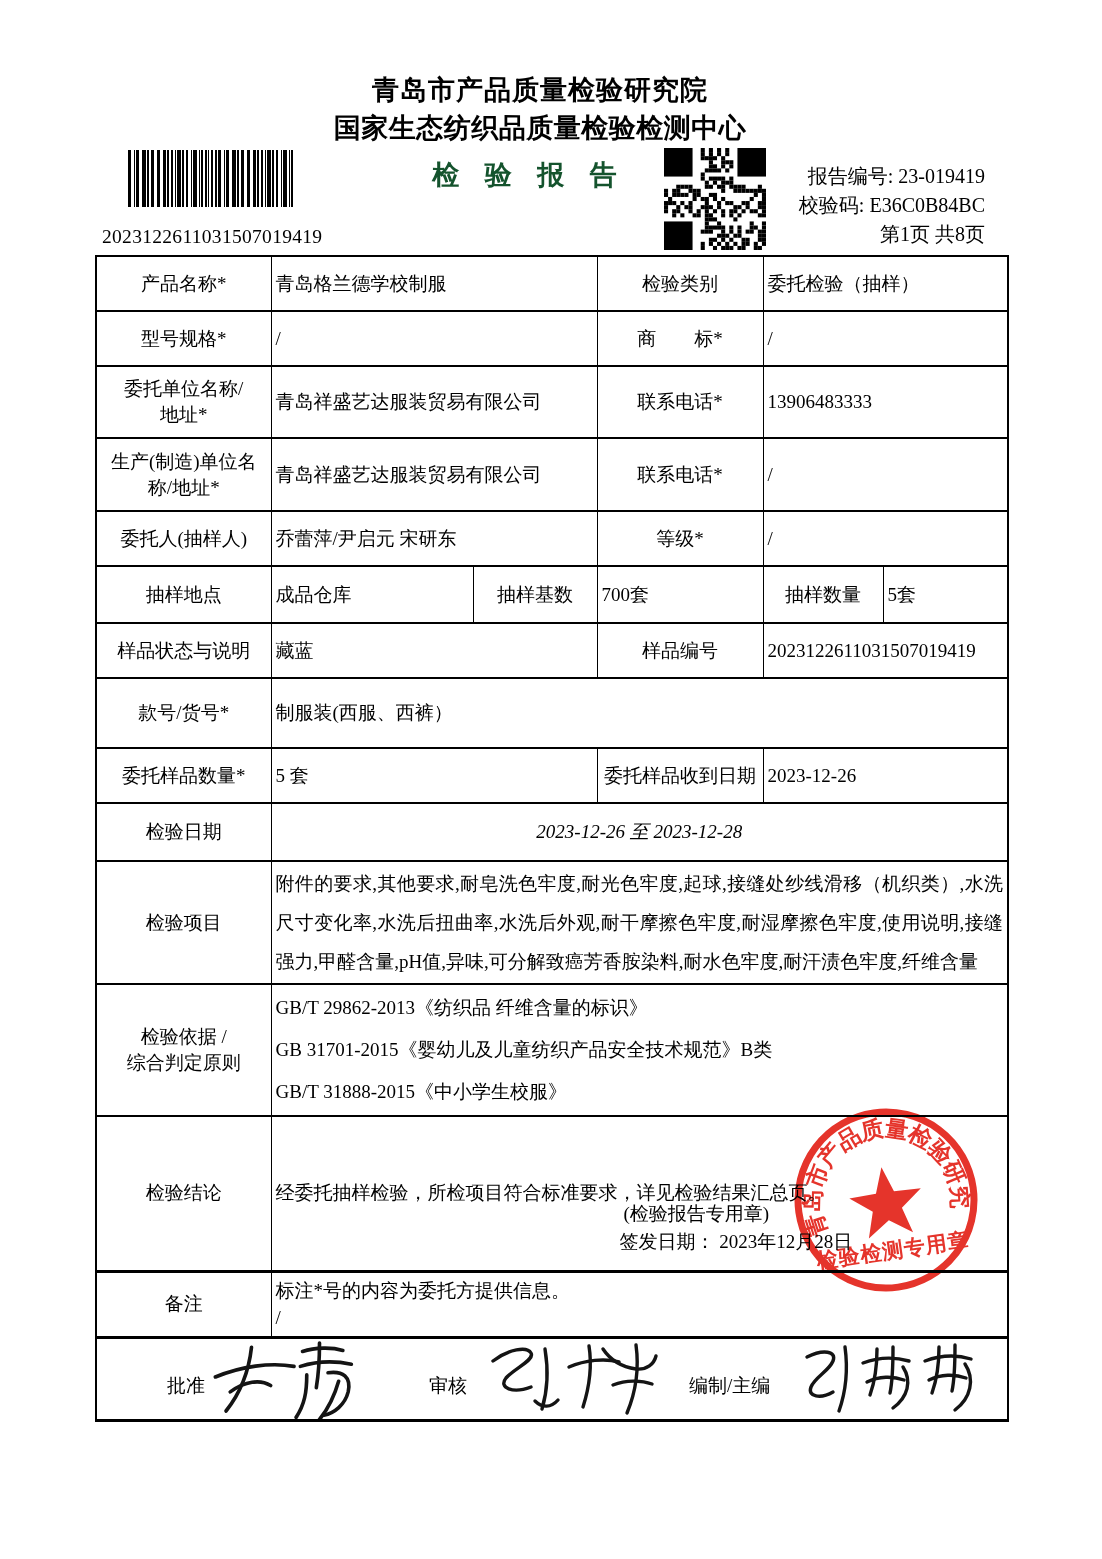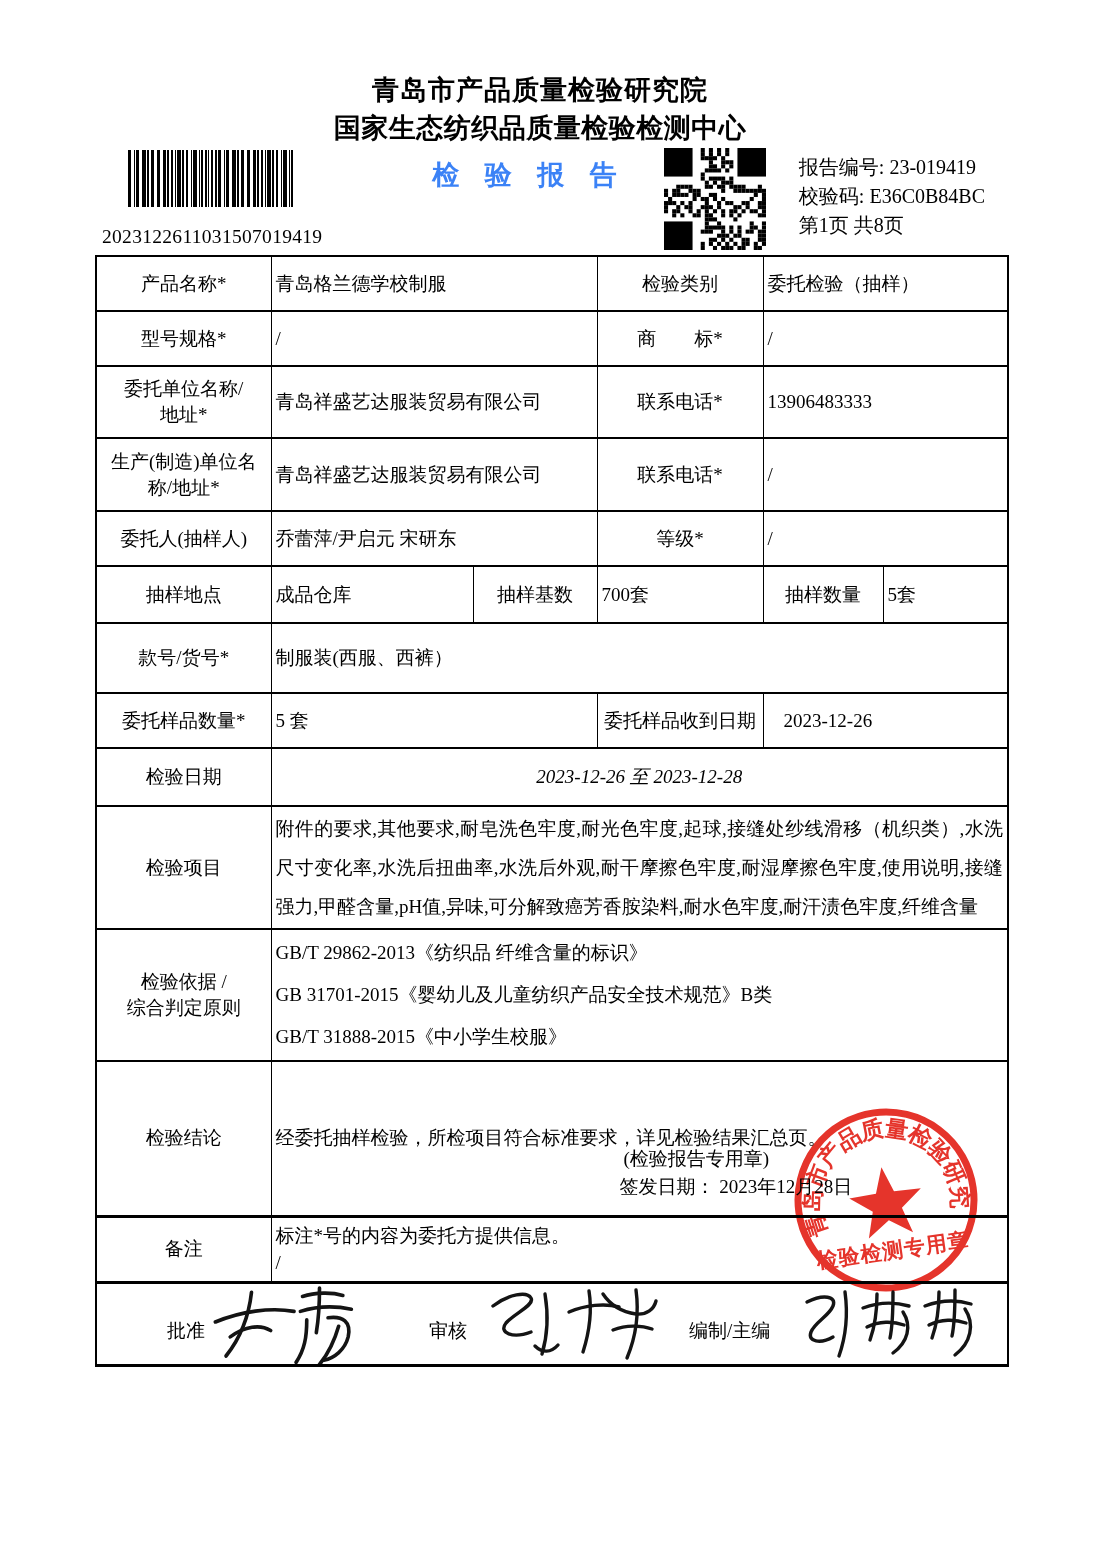--- a/index.html
+++ b/index.html
@@ -13,32 +13,32 @@
   .org-line1, .org-line2 {
     position:absolute; left:0; width:98%; text-align:center;
     font-family:"Liberation Sans","DejaVu Sans",sans-serif;
     font-weight:bold; color:#000;
   }
   .org-line1 { top:72px;  font-size:27px; letter-spacing:1px; }
   .org-line2 { top:110px; font-size:27px; letter-spacing:0.5px; }
   .report-title {
     position:absolute; top:157px; left:0; width:96%; text-align:center;
     font-family:"Liberation Sans","DejaVu Sans",sans-serif;
-    font-weight:bold; font-size:27px; letter-spacing:9px; color:#3b82f6;
+    font-weight:bold; font-size:27px; letter-spacing:9px; color:#14532d;
   }
   .barcode { position:absolute; left:127px; top:150px; width:170px; height:57px; }
   .barcode rect { fill:#000; }
   .barcode-number {
     position:absolute; left:102px; top:226px; font-size:19.5px; color:#000;
     letter-spacing:0.3px; white-space:nowrap;
   }
   .qr { position:absolute; left:664px; top:147px; width:102px; height:104px; }
   .qr rect { fill:#000; }
   .meta {
-    position:absolute; top:153px; right:117px; 
+    position:absolute; top:162px; right:117px; text-align:right;
     font-size:20px; line-height:29px; color:#000; white-space:nowrap;
   }
   
   table.report {
     position:absolute; left:95px; top:255px; width:912px;
     border-collapse:collapse; table-layout:fixed;
     border:2px solid #000; border-bottom-width:3px;
     font-size:19px; color:#000;
   }
   table.report td {
@@ -385,29 +385,35 @@
       <td class="val" colspan="2">/</td>
     </tr>
     <tr style="height:57px">
       <td class="lbl">抽样地点</td>
       <td class="val">成品仓库</td>
       <td class="lbl">抽样基数</td>
       <td class="val">700套</td>
       <td class="lbl">抽样数量</td>
       <td class="val">5套</td>
     </tr>
+    <tr style="height:55px">
+      <td class="lbl">样品状态与说明</td>
+      <td class="val" colspan="2">藏蓝</td>
+      <td class="lbl">样品编号</td>
+      <td class="val" colspan="2" style="padding-left:4px">2023122611031507019419</td>
+    </tr>
     <tr style="height:70px">
       <td class="lbl">款号/货号*</td>
       <td class="val" colspan="5">制服装(西服、西裤）</td>
     </tr>
     <tr style="height:55px">
       <td class="lbl">委托样品数量*</td>
       <td class="val" colspan="2">5 套</td>
       <td class="lbl" style="padding:2px 1px">委托样品收到日期</td>
-      <td class="val" colspan="2" style="padding-left:20px">2023-12-26</td>
+      <td class="val" colspan="2" style="padding-left:4px">2023-12-26</td>
     </tr>
     <tr style="height:58px">
       <td class="lbl">检验日期</td>
       <td class="center" colspan="5">2023-12-26 至 2023-12-28</td>
     </tr>
     <tr style="height:120px">
       <td class="lbl">检验项目</td>
       <td class="items" colspan="5">附件的要求,其他要求,耐皂洗色牢度,耐光色牢度,起球,接缝处纱线滑移（机织类）,水洗尺寸变化率,水洗后扭曲率,水洗后外观,耐干摩擦色牢度,耐湿摩擦色牢度,使用说明,接缝强力,甲醛含量,pH值,异味,可分解致癌芳香胺染料,耐水色牢度,耐汗渍色牢度,纤维含量</td>
     </tr>
     <tr style="height:130px">

